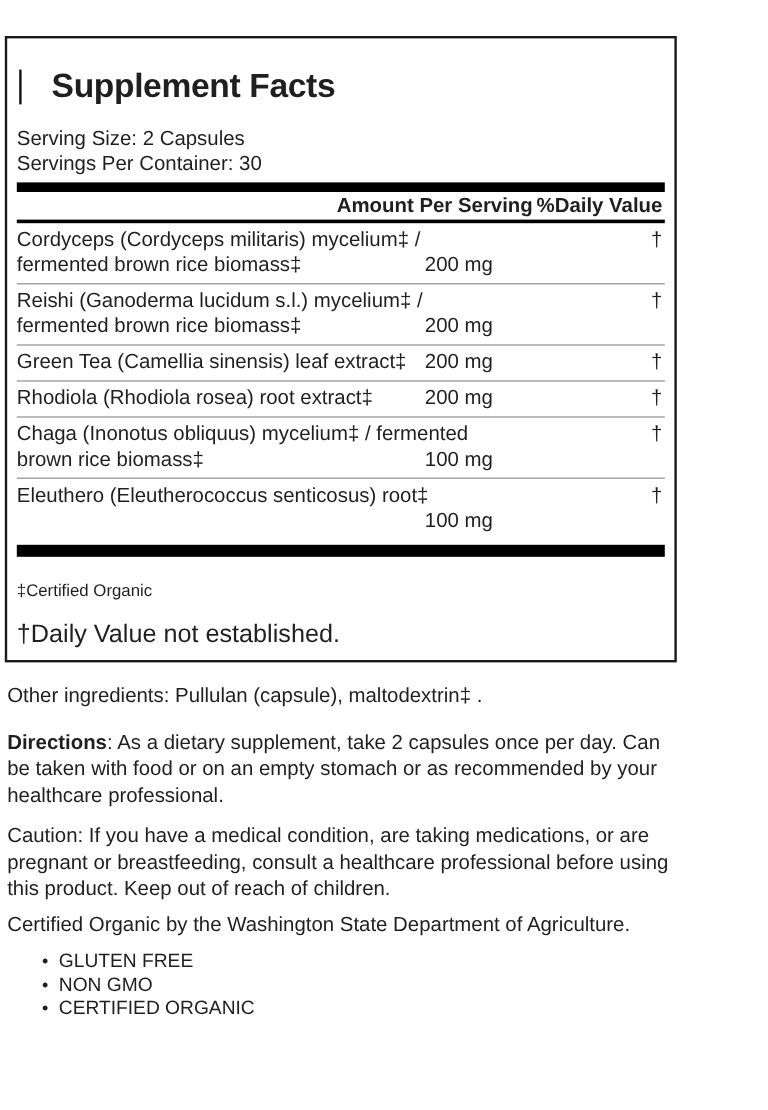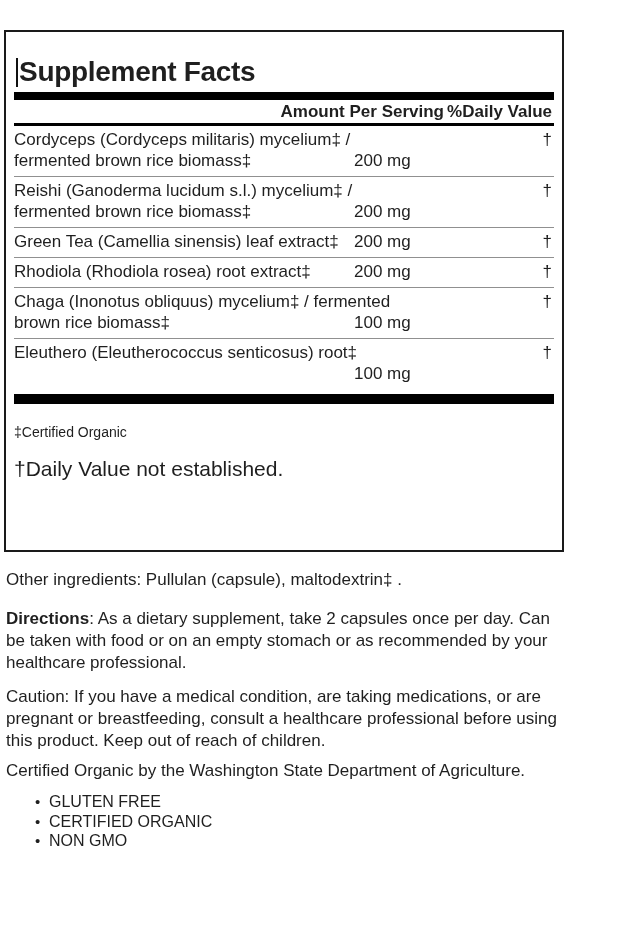--- a/index.html
+++ b/index.html
@@ -25,20 +25,21 @@
     left:10px; top:26px;
     width:2px; height:29px;
     background:#111;
   }
   .panel-title {
     margin:21px 0 0 5px;
     font-size:28px;
     font-weight:bold;
     line-height:30px;
     letter-spacing:-0.3px;
+    padding-left:24px;
   }
   .serving-block { margin-top:18px; font-size:17px; line-height:21px; }
 
   .bar-thick  { margin-top:5px; height:8px;  background:#000; }
   .bar-thick2 { margin-top:5px; height:10px; background:#000; }
 
   .head-row {
     display:flex;
     align-items:baseline;
     margin-top:2px;
@@ -91,20 +92,24 @@
   }
 </style>
 </head>
 <body>
 
 <div class="facts-box">
   <div class="caret"></div>
 
   <h1 class="panel-title">Supplement Facts</h1>
 
+  <div class="serving-block">
+    <div>Serving Size: 2 Capsules</div>
+    <div>Servings Per Container: 30</div>
+  </div>
 
   <div class="bar-thick"></div>
 
   <div class="head-row">
     <span class="head-amount">Amount Per Serving</span>
     <span class="head-dv">%Daily Value</span>
   </div>
 
   <div class="row">
     <div class="ing-name">Cordyceps (Cordyceps militaris) mycelium‡ /
@@ -160,16 +165,16 @@
 healthcare professional.</span></p>
 
   <p class="p-caution">Caution: If you have a medical condition, are taking medications, or are
 pregnant or breastfeeding, consult a healthcare professional before using
 this product. Keep out of reach of children.</p>
 
   <p class="p-certified">Certified Organic by the Washington State Department of Agriculture.</p>
 
   <ul class="badge-list">
     <li>GLUTEN FREE</li>
+    <li>NON GMO</li>
     <li>CERTIFIED ORGANIC</li>
-    <li>NON GMO</li>
   </ul>
 </div>
 
 </body></html>

